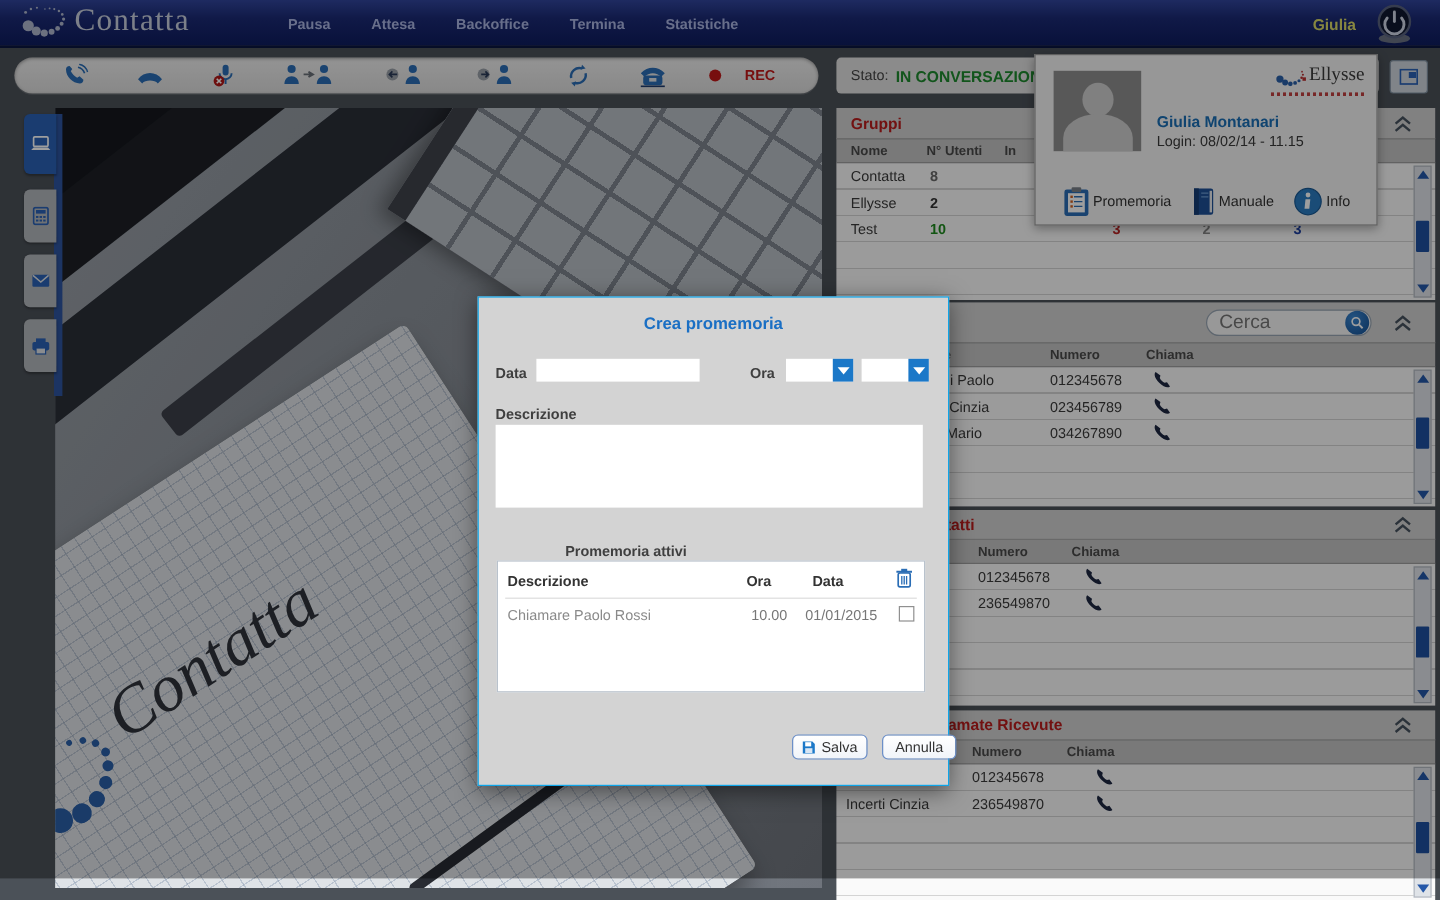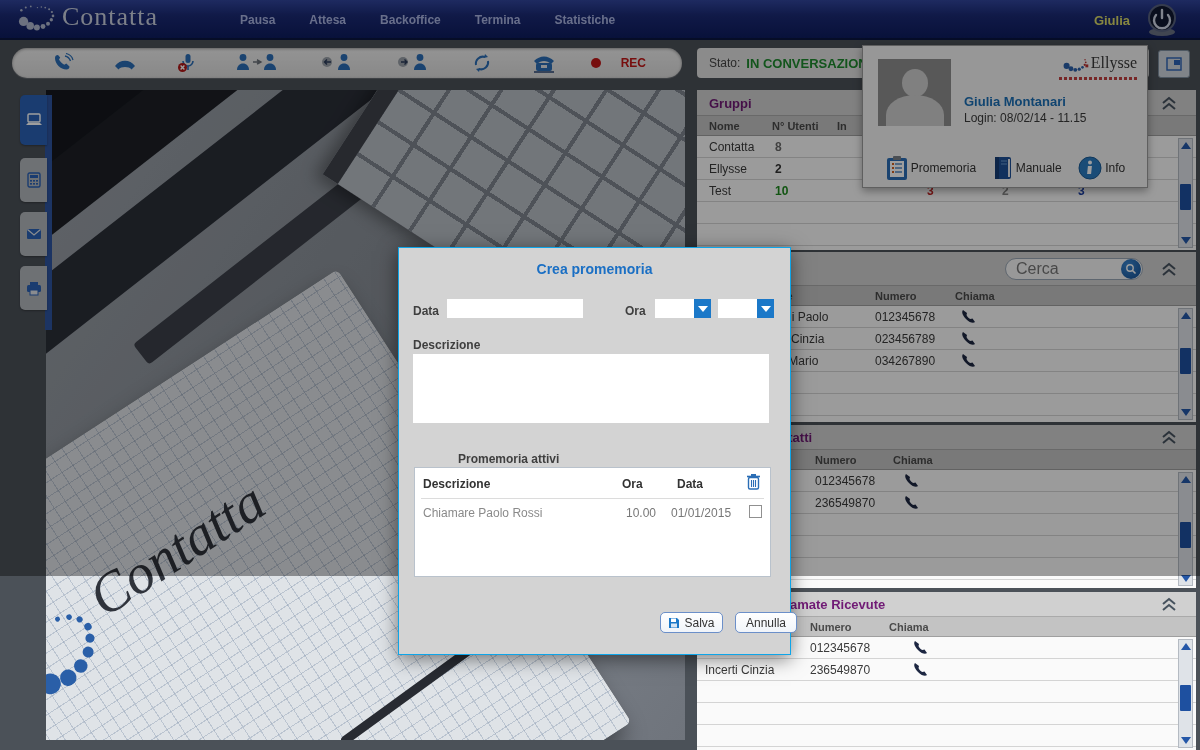--- a/index.html
+++ b/index.html
@@ -1,18 +1,18 @@
 <!DOCTYPE html>
 <html><head>
 <meta charset="utf-8">
 <style>
   * { margin:0; padding:0; box-sizing:border-box; }
   html,body { width:1200px; height:750px; }
   body { font-family:"Liberation Sans", sans-serif; background:#4b5158; position:relative; overflow:hidden; }
-  #screen { position:absolute; inset:0; width:1200px; height:576px; }
+  #screen { position:absolute; inset:0; width:1200px; height:732px; }
 
   
   #navbar { position:absolute; left:0; top:0; width:1200px; height:40px;
     background:linear-gradient(180deg,#31459c 0%,#1b2a74 40%,#0e1c5e 100%);
     border-bottom:2px solid #0a1540; z-index:5; }
   .brand { position:absolute; left:18px; top:2px; display:flex; align-items:center; gap:4px; }
   .brand-text { font-family:"Liberation Serif", serif; font-size:26px; color:#c9cfdd; letter-spacing:1px; }
   .nav-menu { position:absolute; left:240px; top:0; height:40px; display:flex; gap:34px; align-items:center; }
   .nav-item { font-size:12px; color:#a9b3e0; font-weight:bold; cursor:pointer; }
   .nav-user { position:absolute; right:70px; top:13px; font-size:13px; font-weight:bold; color:#d8d868; cursor:pointer; }
@@ -67,21 +67,21 @@
   
   .stato-bar { position:absolute; left:697px; top:48px; width:452px; height:30px; background:#e0e0e0;
     border-radius:4px; display:flex; align-items:center; padding-left:12px; gap:6px; z-index:4; }
   .stato-label { font-size:12px; color:#444; }
   .stato-value { font-size:13px; font-weight:bold; color:#1e8a2e; white-space:nowrap; }
   .win-btn { position:absolute; left:1158px; top:50px; width:32px; height:28px; background:#cfd6dd;
     border:1px solid #7f8f9f; border-radius:3px; display:flex; align-items:center; justify-content:center; cursor:pointer; z-index:4; }
 
   .section { position:absolute; left:697px; width:499px; z-index:4; }
   .sec-head { position:relative; background:#d0d0d0; border-bottom:1px solid #aaa; height:100%; }
-  .sec-title { position:absolute; top:50%; transform:translateY(-50%); font-size:13px; font-weight:bold; color:#701a75; white-space:nowrap; }
+  .sec-title { position:absolute; top:50%; transform:translateY(-50%); font-size:13px; font-weight:bold; color:#b91c1c; white-space:nowrap; }
   .chevron { position:absolute; left:463px; top:50%; transform:translateY(-50%); width:18px; height:16px; cursor:pointer; }
   .col-head { position:relative; background:#c3c3c3; border-bottom:1px solid #9f9f9f; }
   .col-lbl { position:absolute; top:50%; transform:translateY(-50%); font-size:11px; font-weight:bold; color:#4a4a4a; white-space:nowrap; }
   .tbody { position:relative; background:repeating-linear-gradient(180deg, #fafafa 0 21px, #d4d4d4 21px 22px); }
   .trow { position:absolute; left:0; width:478px; height:22px; }
   .cell { position:absolute; top:50%; transform:translateY(-50%); font-size:12px; color:#3a3a3a; white-space:nowrap; }
   .phone-cell { position:absolute; top:1px; cursor:pointer; }
 
   .vscroll { position:absolute; left:481px; top:2px; width:15px; background:#dfe3e8; border:1px solid #b4bac2; }
   .sarrow { position:absolute; left:2px; width:0; height:0; border-left:5px solid rgba(0,0,0,0); border-right:5px solid rgba(0,0,0,0); cursor:pointer; }
@@ -579,21 +579,21 @@
     </div>
     <div class="m-select" style="left:319px; top:51px;">
       <div class="dd-btn">
           <div class="dd-tri"></div>
         </div>
     </div>
 
     <span class="m-label" style="left:14px; top:90px;">Descrizione</span>
     <textarea class="m-textarea" style=""></textarea>
 
-    <span class="m-label" style="left:11px; top:204px;padding-left:48px;">Promemoria attivi</span>
+    <span class="m-label" style="left:24px; top:204px;padding-left:48px;">Promemoria attivi</span>
     <div class="m-list">
       <span class="ml-hdr" style="left:8px;">Descrizione</span>
       <span class="ml-hdr" style="left:207px;">Ora</span>
       <span class="ml-hdr" style="left:262px;">Data</span>
       <div class="trash-btn">
         <svg width="15" height="17" viewBox="0 0 15 17">
           <rect x="2.5" y="4.5" width="10" height="11.5" rx="1.5" fill="none" stroke="#2a6db5" stroke-width="1.4"></rect>
           <line x1="1" y1="3.5" x2="14" y2="3.5" stroke="#2a6db5" stroke-width="1.6"></line>
           <rect x="5" y="1" width="5" height="2" fill="#2a6db5"></rect>
           <g stroke="#2a6db5" stroke-width="1.1">

